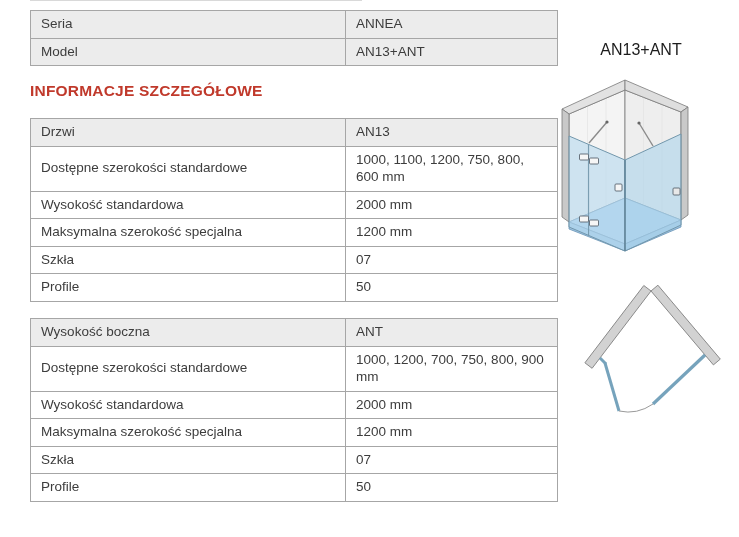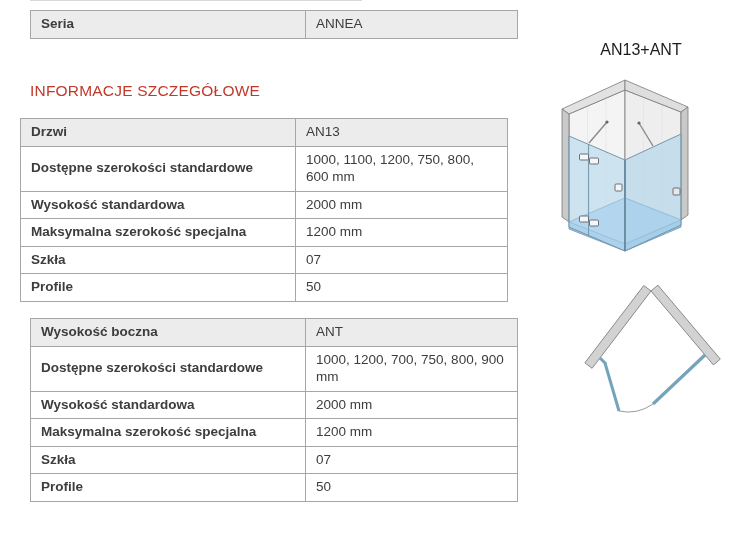--- a/index.html
+++ b/index.html
@@ -8,50 +8,54 @@
   .stage { position:relative; width:739px; height:537px; background:#fff; }
 
   .top-fragment { position:absolute; left:30px; top:0; width:332px; height:0;
                   border-top:1px solid #d9d9d9; }
 
   table.spec { position:absolute; border-collapse:collapse; table-layout:fixed;
                width:487px; background:#fff; border:1px solid #999; }
   table.spec td { border:1px solid #a6a6a6; font-size:13.5px; line-height:17.5px;
                   color:#3d3d3d; padding:4px 10px 5px 10px; vertical-align:middle;
                   overflow:hidden; }
-  table.spec td.k { width:275px;font-weight:bold; }
+  table.spec td.k { width:315px; }
   table.spec td.v { width:212px; }
   table.spec tr.hdr td { background:#ececec; }
   table.spec tr td { height:27px; }
 
   #summary-table { left:30px; top:10px; }
-  #detail-table-0 { left:20px; top:118px; }
+  #detail-table-0 { left:30px; top:118px; }
   #detail-table-1 { left:30px; top:318px; }
 
   .section-heading { position:absolute; left:30px; top:82px; font-size:15.5px;
-                     font-weight:400; color:#c0392b; letter-spacing:0.2px; }
+                     font-weight:700; color:#c0392b; letter-spacing:0.2px; }
 
   .drawing-title { position:absolute; left:553px; top:41px; width:176px;
                    text-align:center; font-size:16px; font-weight:500; color:#1c1c1c; }
 
   .iso-svg  { position:absolute; left:553px; top:70px; }
   .plan-svg { position:absolute; left:575px; top:283px; }
 </style>
 </head>
 <body>
 
 <div class="stage">
 
   <div class="top-fragment"></div>
 
   <table class="spec" id="summary-table">
     <tbody>
         <tr class="hdr">
           <td class="k">Seria</td>
           <td class="v">ANNEA</td>
+        </tr>
+        <tr class="hdr">
+          <td class="k">Model</td>
+          <td class="v">AN13+ANT</td>
         </tr>
       </tbody>
   </table>
 
   <div class="section-heading">INFORMACJE SZCZEGÓŁOWE</div>
 
   <table class="spec" id="detail-table-0">
     <tbody>
         <tr class="hdr">
           <td class="k">Drzwi</td>

